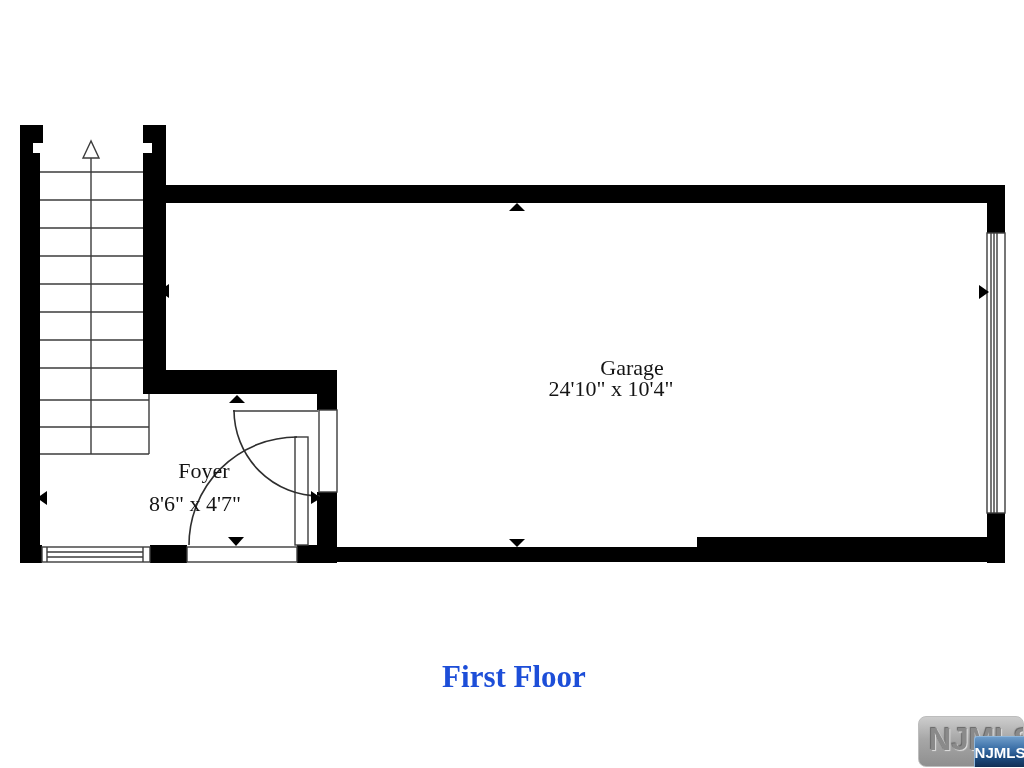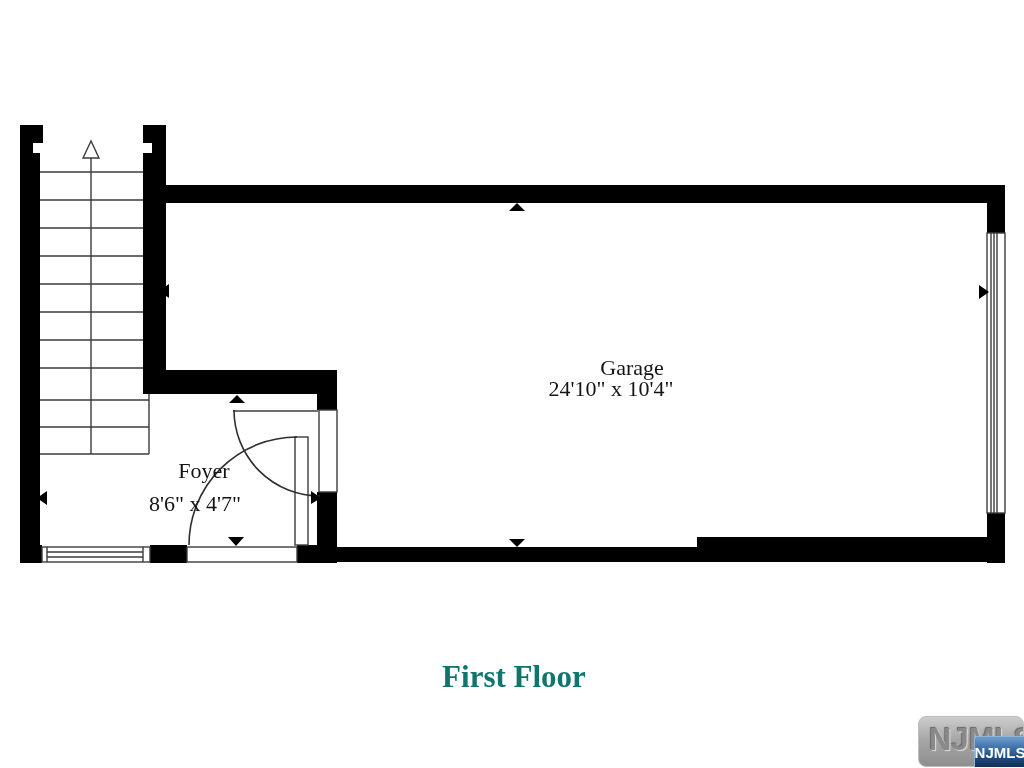--- a/index.html
+++ b/index.html
@@ -13,21 +13,21 @@
     color:#141414;white-space:nowrap;text-align:center;
     font-size:22px;line-height:1.0;
   }
   .room-dims{
     position:absolute;transform:translateX(-50%);
     color:#141414;white-space:nowrap;text-align:center;
     font-size:22px;line-height:1.0;
   }
   #floor-title{
     position:absolute;left:514px;top:659px;transform:translateX(-50%);
-    font-size:31px;font-weight:bold;color:#0f766e;white-space:nowrap;
+    font-size:31px;font-weight:bold;color:#1d4ed8;white-space:nowrap;
   }
   
   #logo-tag{
     position:absolute;left:918px;top:716px;width:104px;height:49px;
     border-radius:8px;overflow:hidden;
     background:linear-gradient(180deg,#cdcdcd 0%,#a7a7a7 45%,#8f8f8f 100%);
     border:1px solid #bdbdbd;
   }
   #logo-tag .emboss{
     position:absolute;left:10px;top:5px;

